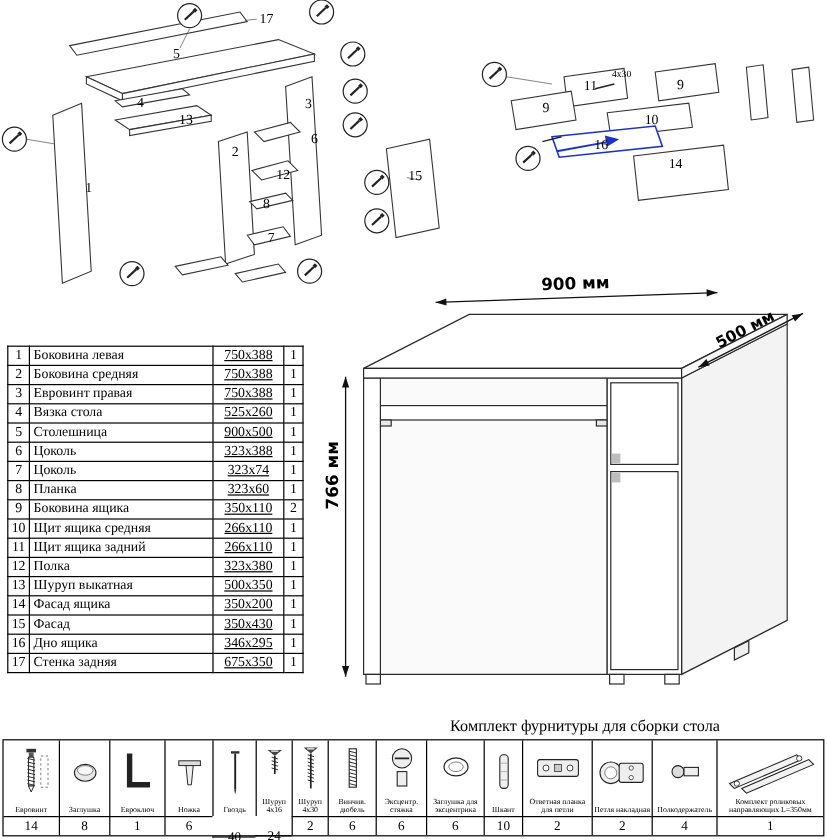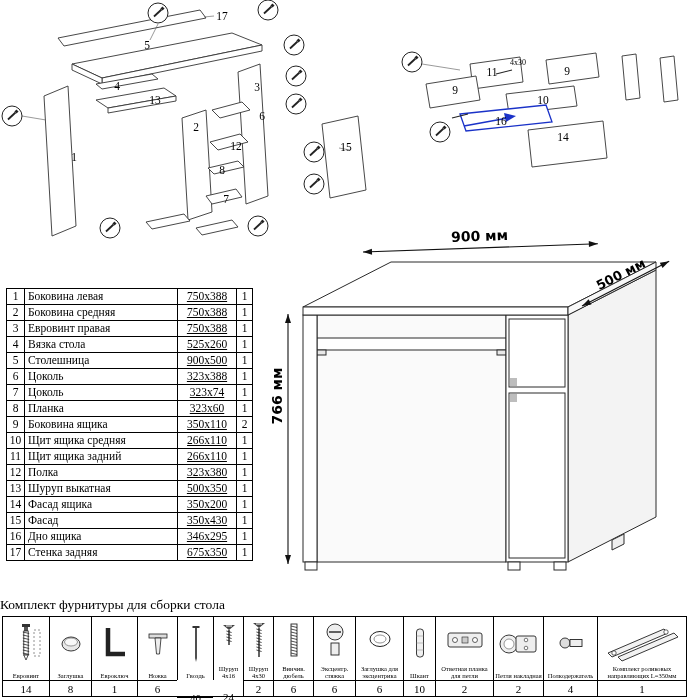--- a/index.html
+++ b/index.html
@@ -11,21 +11,21 @@
   .part-label.small{font-size:8px;}
 
   .parts-table{position:absolute;left:6px;top:288px;border-collapse:collapse;
                font-family:"Liberation Serif",serif;font-size:11.5px;}
   .parts-table td{border:1px solid #000;height:15px;line-height:1;padding:0 3px;white-space:nowrap;}
   .parts-table td.c-num{width:13px;text-align:center;padding:0 2px;}
   .parts-table td.c-name{width:146px;text-align:left;}
   .parts-table td.c-size{width:52px;text-align:center;text-decoration:underline;}
   .parts-table td.c-qty{width:9px;text-align:center;}
 
-  .hardware-title{position:absolute;left:0;top:597px;width:600px;text-align:left;
+  .hardware-title{position:absolute;left:0;top:597px;width:600px;text-align:right;
                   font-size:13.5px;}
   .hardware-table{position:absolute;left:2px;top:616px;width:685px;box-sizing:border-box;
                   display:grid;border:1px solid #000;
                   grid-template-columns:46px 42px 46px 40px 36px 30px 30px 40px 42px 48px 32px 58px 50px 54px 1fr;
                   grid-template-rows:63px 16px;}
   .hw-cell{display:flex;flex-direction:column;align-items:center;justify-content:flex-end;overflow:hidden;}
   .hw-icon{flex:1;display:flex;align-items:center;justify-content:center;min-height:0;}
   .hw-label{font-size:6.5px;line-height:1.1;text-align:center;padding:0 1px 1px;}
   .hw-qty{border-top:1px solid #000;display:flex;align-items:center;justify-content:center;
           font-size:11px;}

